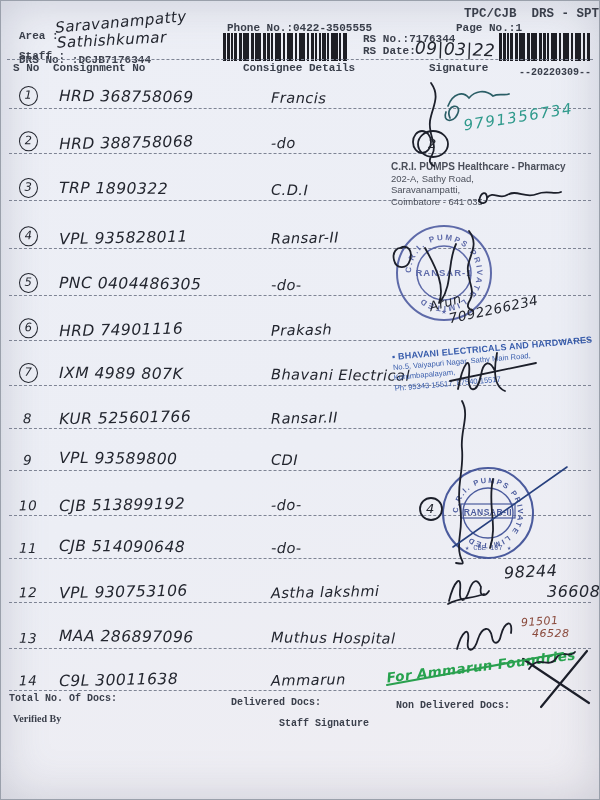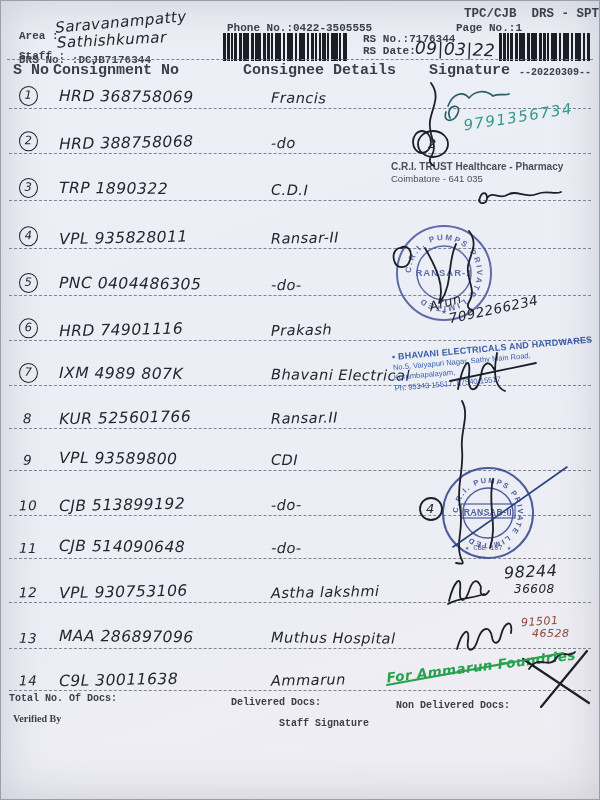--- a/index.html
+++ b/index.html
@@ -6,21 +6,21 @@
   #paper{
     position:relative;width:600px;height:800px;overflow:hidden;
     background:linear-gradient(160deg,#edeff6 0%,#eceef5 55%,#efedf2 100%);
     border:1px solid #9aa0ab;box-sizing:border-box;
     box-shadow:inset 0 0 46px rgba(110,116,135,.28);
     font-family:"Liberation Mono","DejaVu Sans Mono",monospace;
     color:#363b47;
   }
   .abs{position:absolute;}
   .print{font-family:"Liberation Mono","DejaVu Sans Mono",monospace;color:#3a3f4b;font-weight:bold;white-space:pre;}
-  .p11{font-size:11px;} .p10{font-size:15px;} .p9{font-size:10px;}
+  .p11{font-size:11px;} .p10{font-size:11px;} .p9{font-size:10px;}
   .hw{font-family:"DejaVu Sans",sans-serif;font-style:italic;color:#23262f;letter-spacing:.5px;white-space:pre;}
   .dash{border-top:1.2px dashed #7e8494;height:0;}
   .barcode{background:
      repeating-linear-gradient(90deg,#1d1e25 0 2px,transparent 2px 4px),
      repeating-linear-gradient(90deg,#1d1e25 0 1px,transparent 1px 6px),
      repeating-linear-gradient(90deg,#1d1e25 0 3px,transparent 3px 11px);}
   .row{position:absolute;left:8px;right:8px;height:34px;border-bottom:1.2px dashed #7e8494;
        display:flex;align-items:flex-end;padding:0 0 2px 10px;box-sizing:border-box;z-index:2;}
   .sno{width:40px;font-size:13.5px;display:flex;align-items:flex-end;}
   .sno .n{display:inline-block;min-width:17px;text-align:center;}
@@ -134,21 +134,23 @@
     <span class="cons hw">MAA 286897096</span>
     <span class="cnee hw">Muthus Hospital</span>
   </div>
   <div class="row" style="top:656px;">
     <span class="sno hw"><span class="n">14</span></span>
     <span class="cons hw">C9L 30011638</span>
     <span class="cnee hw">Ammarun</span>
   </div>
 
   <div class="abs stamp-trust" style="left:390px;top:160px;width:210px;">
-    <div class="l1">C.R.I. TRUST Healthcare - Pharmacy</div>
+    <div class="l1">C.R.I. PUMPS Healthcare - Pharmacy</div>
+    <div>202-A, Sathy Road,</div>
+    <div>Saravanampatti,</div>
     <div>Coimbatore - 641 035</div>
   </div>
 
   <div class="abs stamp-bhavani" style="left:392px;top:342px;width:205px;">
     <div class="l1">▪ BHAVANI ELECTRICALS AND HARDWARES</div>
     <div class="ln">No.5, Vaiyapuri Nagar, Sathy Main Road,</div>
     <div class="ln">Kurumbapalayam,</div>
     <div class="ln">Ph: 95343 15517, 87540 15517</div>
   </div>
 
@@ -203,21 +205,21 @@
     <path d="M452,546 L566,466" fill="none" stroke="#27407e" stroke-width="1.6" stroke-linecap="round"></path>
     <path d="M386,684 L562,652" fill="none" stroke="#2aa04f" stroke-width="2" stroke-linecap="round"></path>
   </svg>
 
   <div class="abs hw ann" style="left:462px;top:107px;font-size:15px;color:#2f9a8c;transform:rotate(-9deg);letter-spacing:1.5px;">9791356734</div>
   <div class="abs hw ann" style="left:427px;top:135px;font-size:13px;">2</div>
   <div class="abs hw ann" style="left:425px;top:500px;font-size:13px;">4</div>
   <div class="abs hw ann" style="left:428px;top:294px;font-size:13px;transform:rotate(-16deg);">Arun</div>
   <div class="abs hw ann" style="left:447px;top:300px;font-size:13.5px;transform:rotate(-12deg);">7092266234</div>
   <div class="abs hw ann" style="left:503px;top:561px;font-size:16px;transform:rotate(-3deg);">98244</div>
-  <div class="abs hw ann" style="left:513px;top:581px;font-size:12px;">36608</div>
+  <div class="abs hw ann" style="left:546px;top:581px;font-size:16px;">36608</div>
   <div class="abs hw ann" style="left:520px;top:614px;font-size:11px;color:#8a4a3c;transform:rotate(-4deg);">91501</div>
   <div class="abs hw ann" style="left:531px;top:626px;font-size:11px;color:#8a4a3c;">46528</div>
 
   <div class="abs print p9" style="left:8px;top:692px;text-align:center;">Total No. Of Docs:</div>
   <div class="abs print p9" style="left:230px;top:696px;">Delivered Docs:</div>
   <div class="abs print p9" style="left:362px;top:699px;padding-left:33px;">Non Delivered Docs:</div>
   <div class="abs print p9" style="left:12px;top:712px;font-family:Liberation Serif, serif;">Verified By</div>
   <div class="abs print p9" style="left:278px;top:717px;">Staff Signature</div>
 
 </div>

